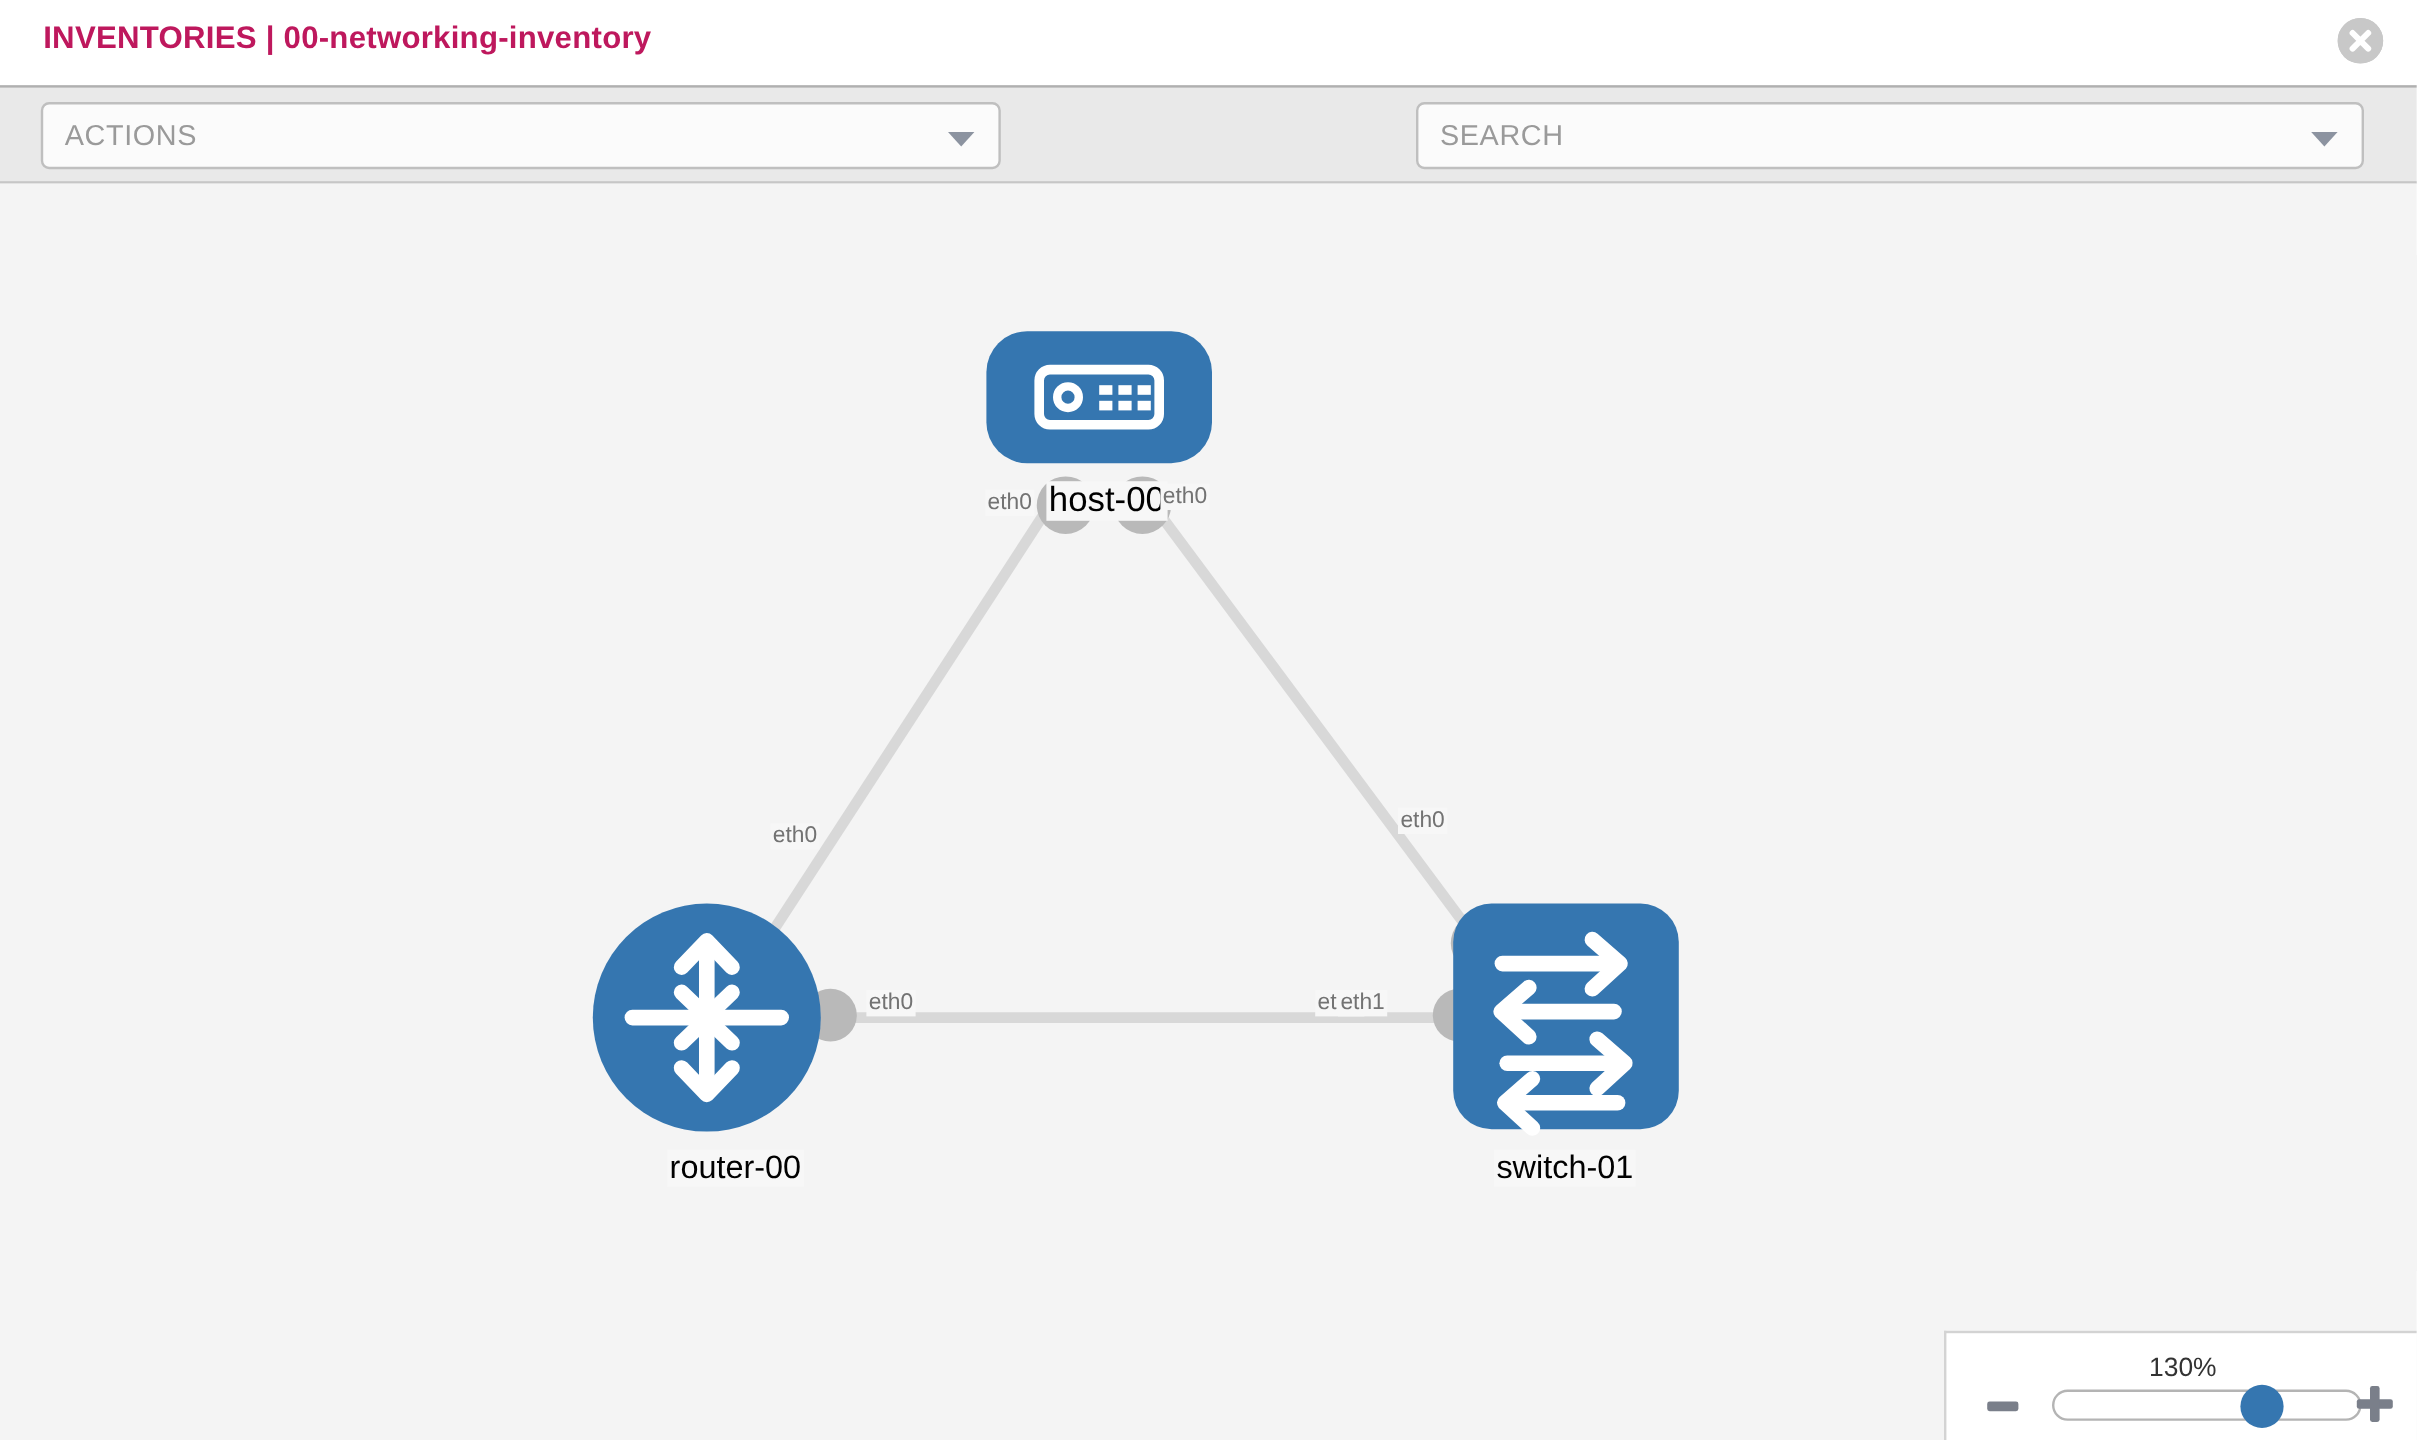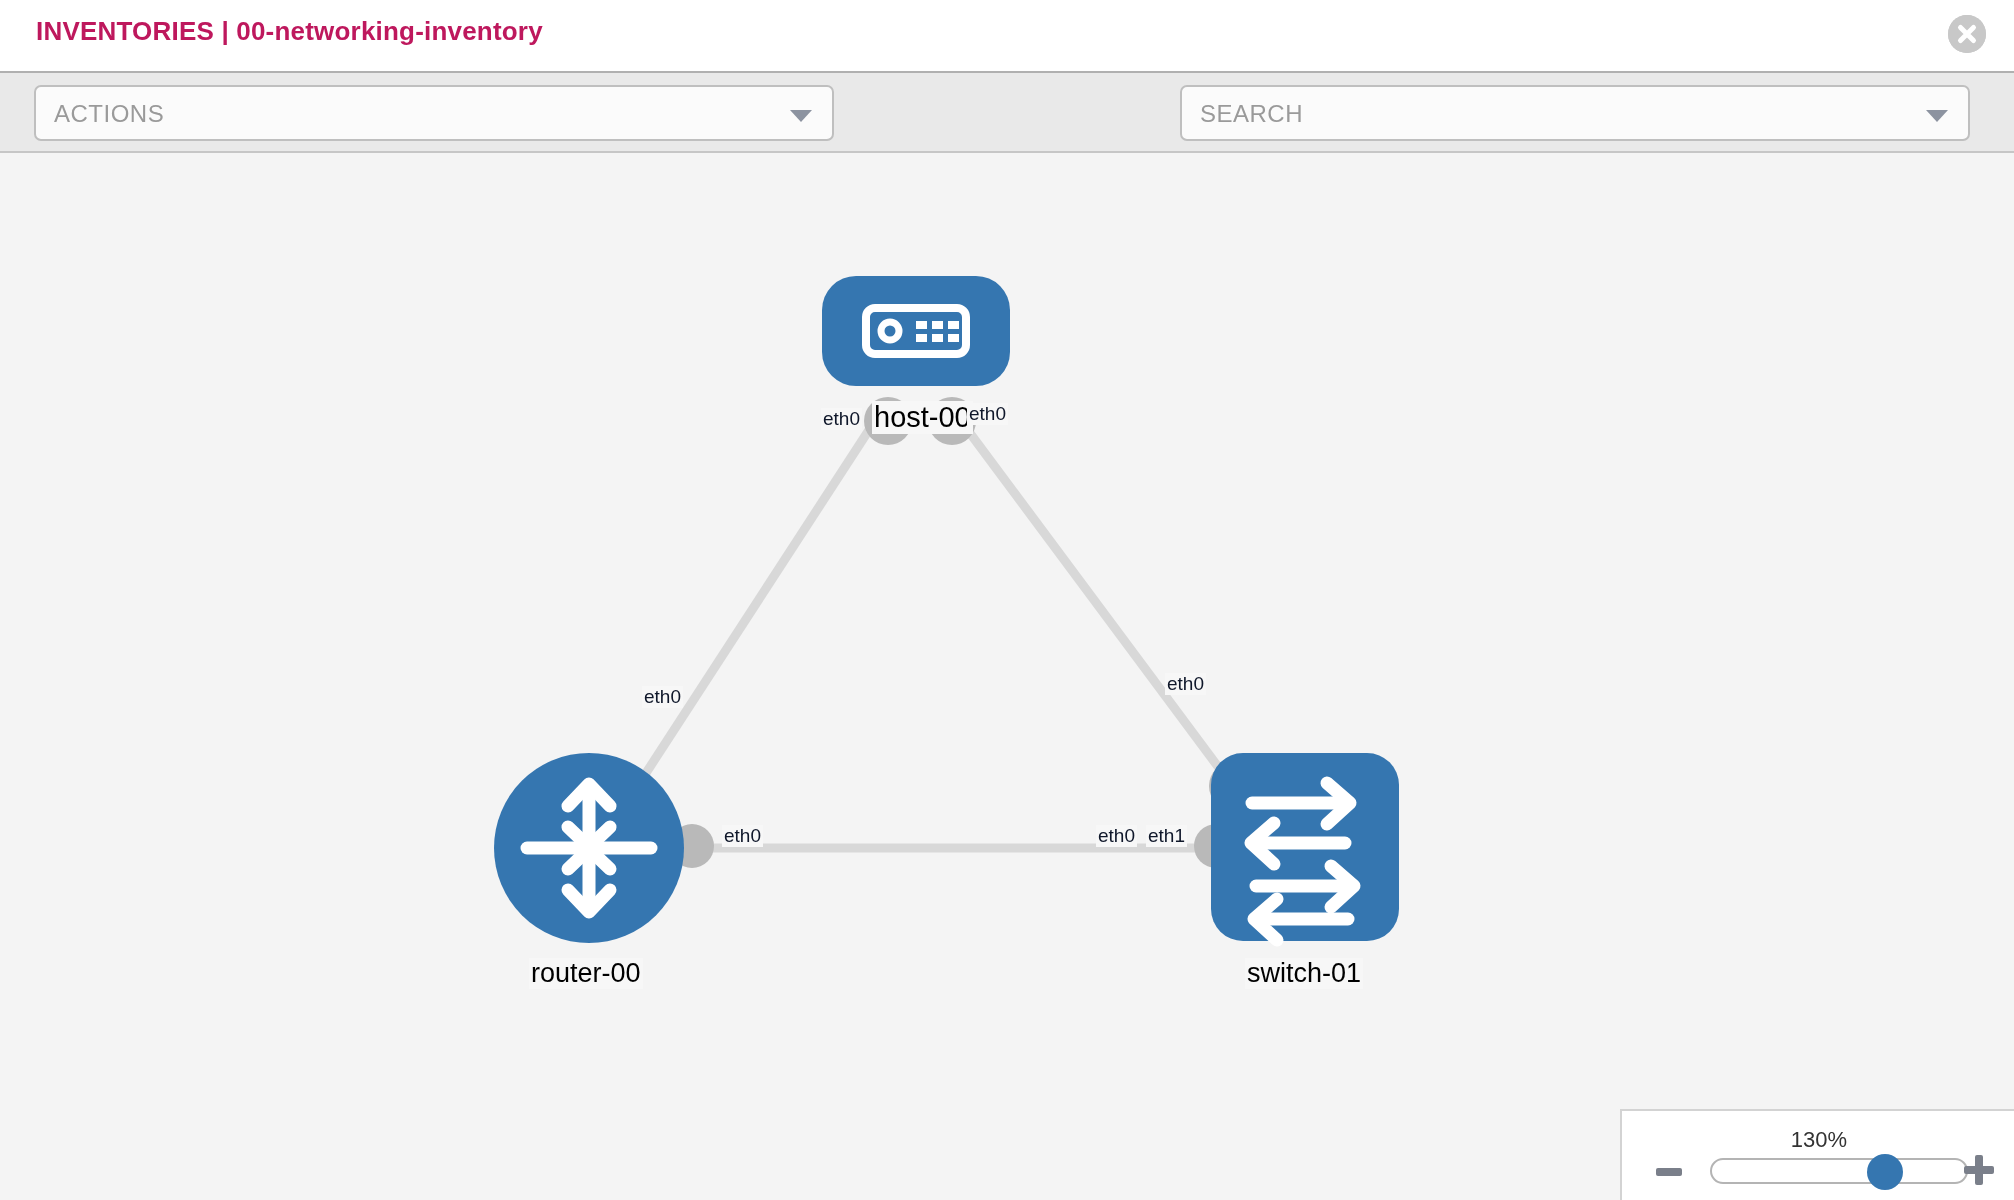--- a/index.html
+++ b/index.html
@@ -85,21 +85,21 @@
   
   .node-label {
     position: absolute;
     font-size: 27px; color: #000000;
     background: #f7f7f7;
     white-space: nowrap;
     padding: 0 2px;
   }
   .link-label {
     position: absolute;
-    font-size: 19px; color: #0f172a;
+    font-size: 19px; color: #737373;
     background: #f7f7f7;
     white-space: nowrap;
     padding: 0 2px;
   }
 
   
   .zoom-panel {
     position: absolute; left: 1620px; top: 1081px;
     width: 394px; height: 119px;
     background: #ffffff;
@@ -244,33 +244,33 @@
           <path d="M1331 713 L1354 733 L1331 754"></path>
 
           <path d="M1348 766 L1256 766"></path>
           <path d="M1277 746 L1254 766 L1277 787"></path>
         </g>
       </g>
 
     </svg>
 
     <div class="node-label" style="left:872px; top:248px; font-size:29px;">host-00</div>
-    <div class="node-label" style="left:529px; top:805px;">router-00</div>
+    <div class="node-label" style="left:556px; top:805px;">router-00</div>
     <div class="node-label" style="left:1245px; top:805px;">switch-01</div>
 
     <div class="link-label" style="left:821px; top:255px;">eth0</div>
     <div class="link-label" style="left:967px; top:250px;">eth0</div>
 
     <div class="link-label" style="left:642px; top:533px;">eth0</div>
     <div class="link-label" style="left:1165px; top:520px;">eth0</div>
 
     <div class="link-label" style="left:722px; top:672px;">eth0</div>
 
     <div class="link-label" style="left:1096px; top:672px; z-index:1;">eth0</div>
-    <div class="link-label" style="left:1146px; top:672px; z-index:2;">eth1</div>
+    <div class="link-label" style="left:1115px; top:672px; z-index:2;">eth1</div>
 
   </div>
 
   <div class="zoom-panel">
     <div class="zoom-value">130%</div>
     <div class="zoom-minus"></div>
     <div class="zoom-track">
       <div class="zoom-thumb" id="zoom-thumb" style="left: 154.72px;"></div>
     </div>
     <div class="zoom-plus"></div>

